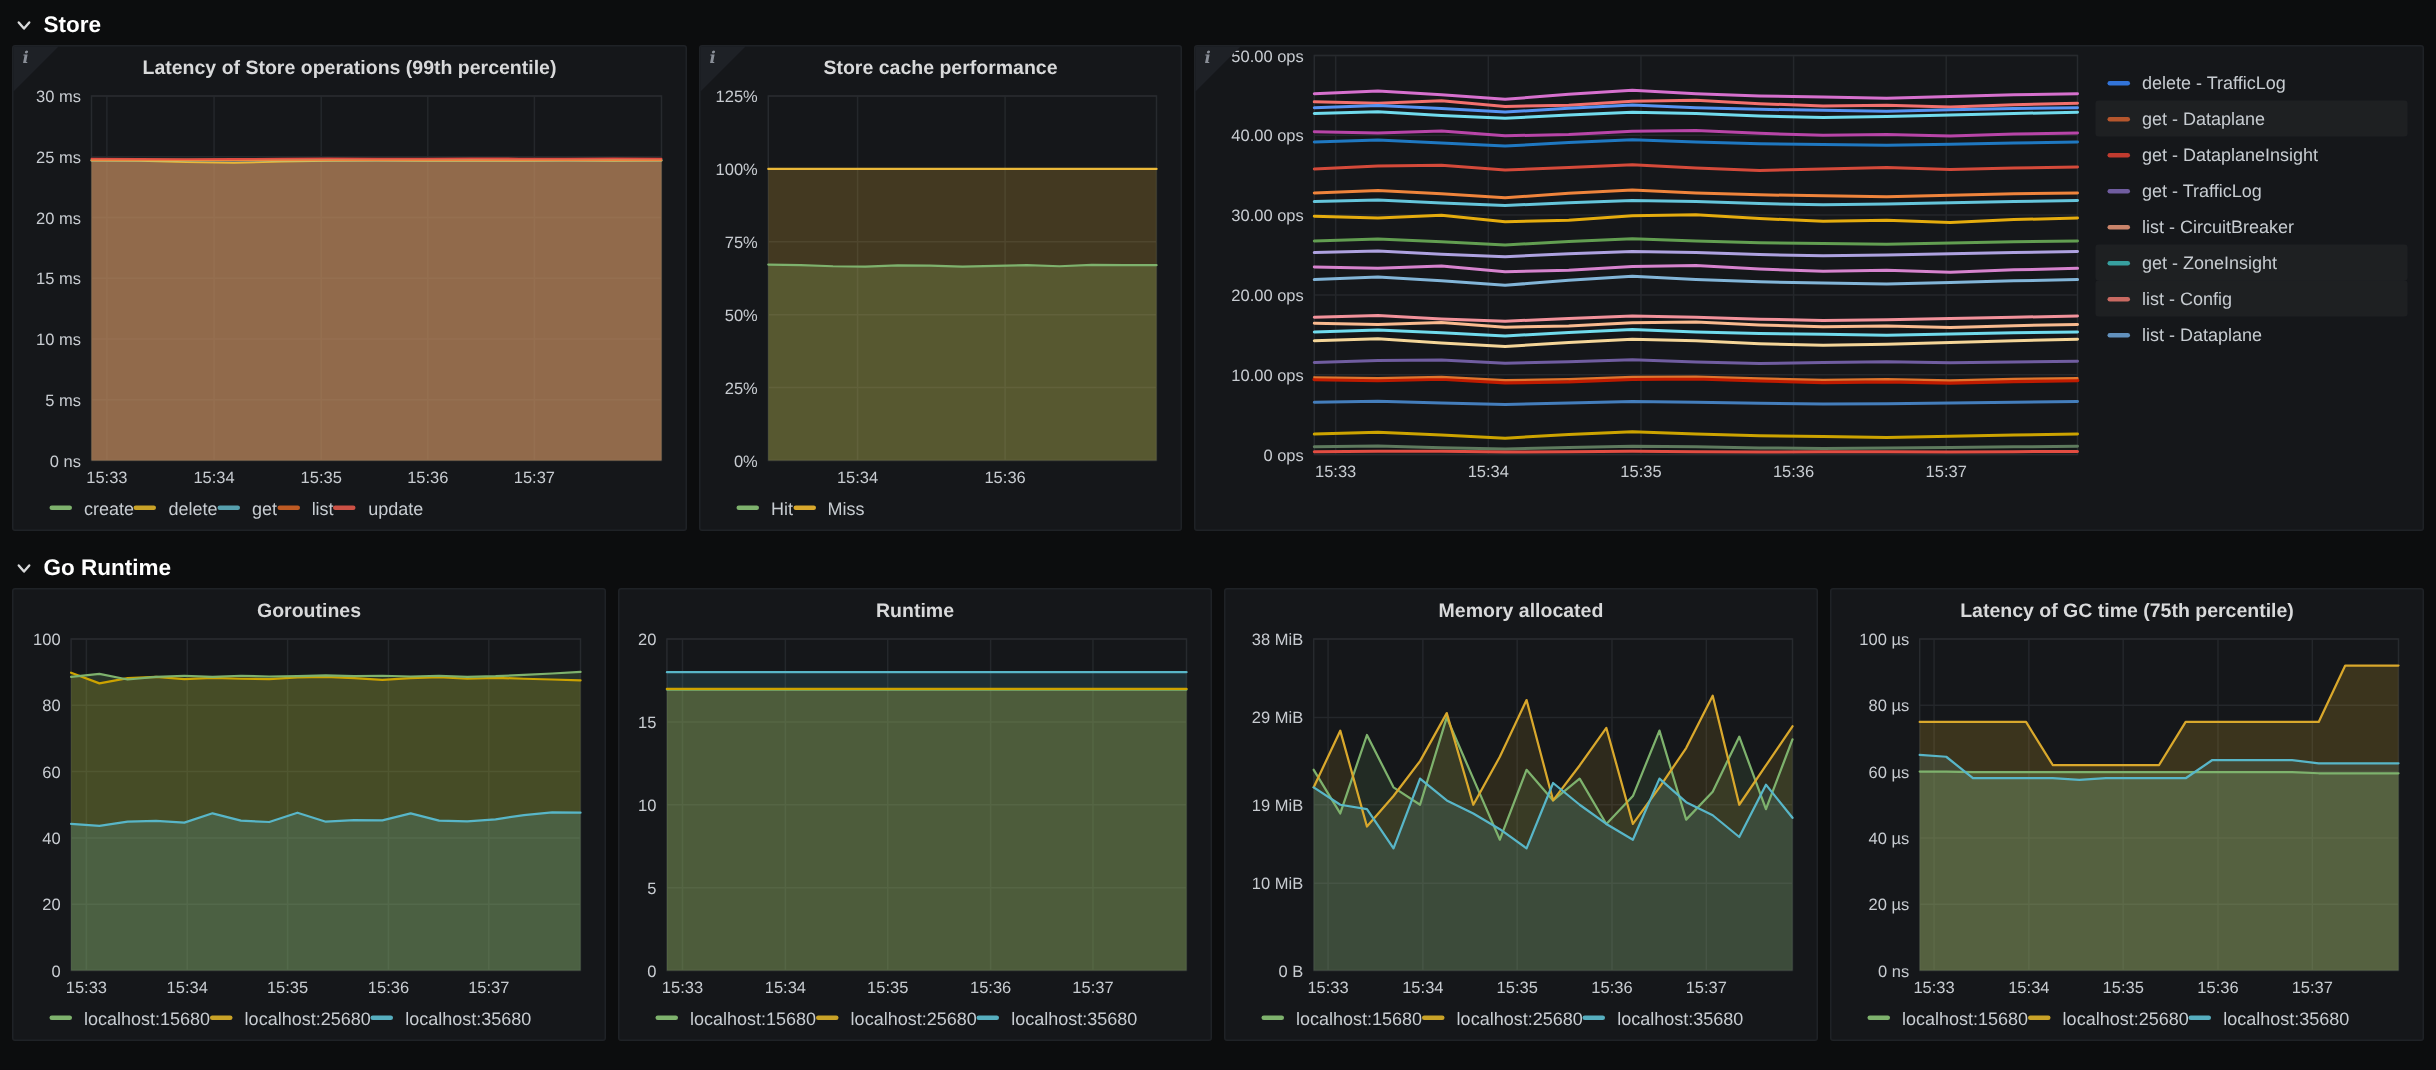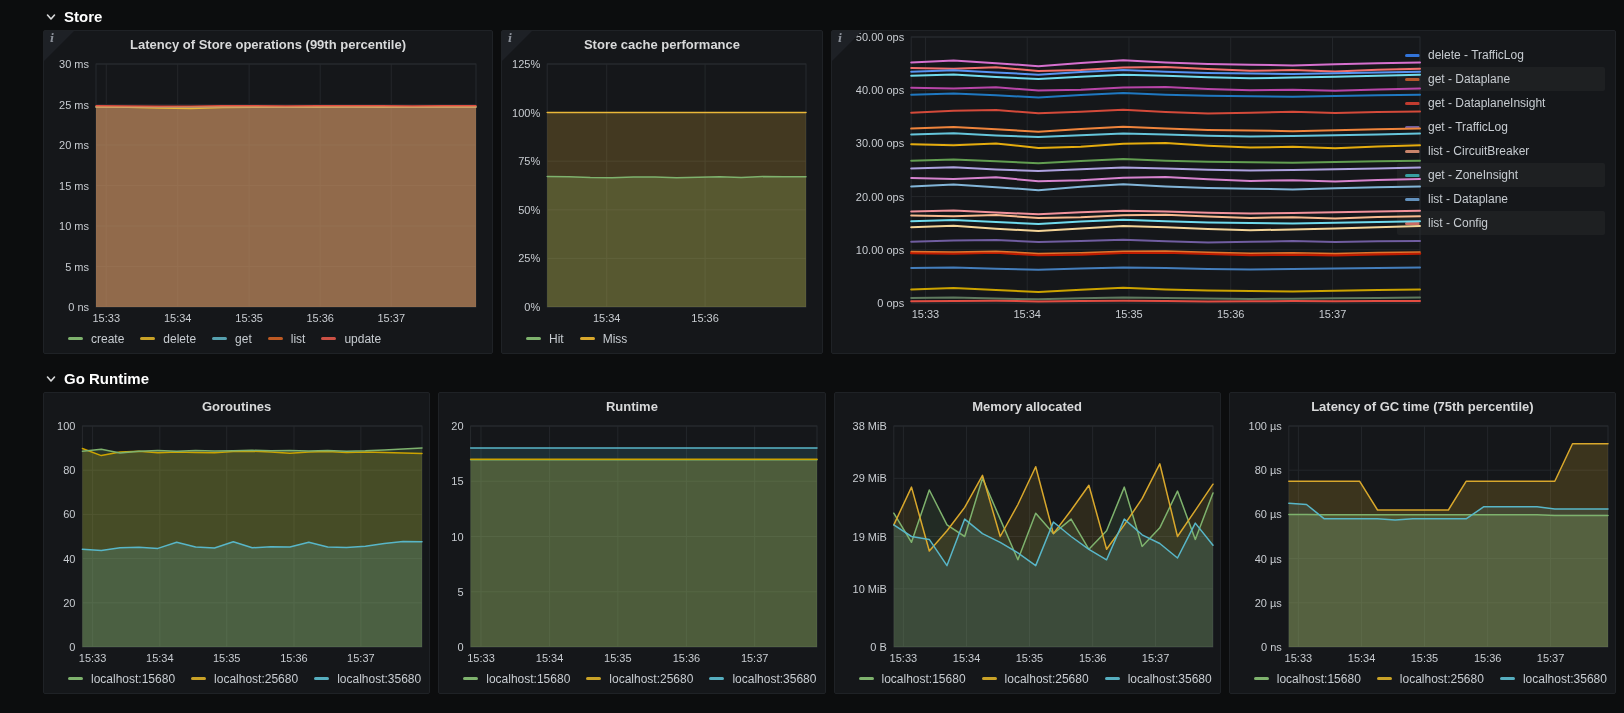--- a/index.html
+++ b/index.html
@@ -1,34 +1,34 @@
 <!DOCTYPE html>
 <html><head>
 <meta charset="utf-8">
 <style>
   html,body{margin:0;padding:0;background:#0c0d0e;width:1624px;height:713px;overflow:hidden;
     font-family:"Liberation Sans",sans-serif;-webkit-font-smoothing:antialiased;}
-  .page{padding:2px 8px 0 8px;margin-left:35px;}
+  .page{padding:2px 8px 0 8px;}
   .section-header{display:flex;align-items:center;height:28px;color:#ffffff;font-size:15px;
     font-weight:700;cursor:pointer;user-select:none;}
   .section-header .chev{display:inline-flex;margin:2px 7px 0 2px;}
   .row{display:grid;gap:8px;}
   .row1{grid-template-columns:450px 322px 1fr;height:324px;margin-bottom:10px;}
   .row2{grid-template-columns:repeat(4,1fr);height:302px;}
   .panel{position:relative;background:#15171a;border:1px solid #1f2226;border-radius:2px;
     display:flex;flex-direction:column;box-sizing:border-box;min-width:0;}
   .panel-title{margin:0;height:27px;line-height:27px;text-align:center;font-size:13px;
     font-weight:600;color:#d8d9da;cursor:pointer;white-space:nowrap;overflow:hidden;}
   .panel-body{flex:1;display:flex;min-height:0;padding:0 8px 3px 4px;}
   .panel-body.col{flex-direction:column;}
   .panel-body.rowdir{flex-direction:row;}
   .chart-box{flex:1;min-width:0;min-height:0;position:relative;cursor:crosshair;}
   .chart-box svg{position:absolute;top:0;left:0;}
   .chart-box text{font-family:"Liberation Sans",sans-serif;font-size:11px;fill:#c8ccd1;}
-  .legend-bottom{display:flex;gap:16px;height:23px;flex:none;
+  .legend-bottom{display:flex;height:23px;flex:none;
     padding-left:20px;font-size:12px;color:#c7ccd1;overflow:hidden;}
   .legend-right{width:208px;flex:none;padding:12px 2px 0 4px;font-size:12px;color:#c7ccd1;overflow:hidden;}
   .legend-item{display:flex;align-items:center;cursor:pointer;white-space:nowrap;}
   .legend-right .legend-item{height:24px;padding-left:8px;border-radius:2px;}
   .legend-item.striped{background:rgba(255,255,255,0.04);}
   .swatch{width:15px;height:3px;border-radius:2px;margin-right:8px;flex:none;}
   .info-corner{position:absolute;top:0;left:0;width:0;height:0;z-index:3;cursor:pointer;
     border-top:30px solid #1e2126;border-right:30px solid transparent;}
   .info-corner span{position:absolute;top:-29px;left:6px;color:#8a8f98;
     font:italic bold 11px "DejaVu Serif",serif;}
@@ -241,27 +241,27 @@
               <span>get - TrafficLog</span>
             </div>
             <div class="legend-item">
               <span class="swatch" style="background: rgb(201, 132, 106);"></span>
               <span>list - CircuitBreaker</span>
             </div>
             <div class="legend-item striped">
               <span class="swatch" style="background: rgb(55, 160, 160);"></span>
               <span>get - ZoneInsight</span>
             </div>
-            <div class="legend-item">
-              <span class="swatch" style="background: rgb(98, 145, 189);"></span>
-              <span>list - Dataplane</span>
-            </div>
             <div class="legend-item striped">
               <span class="swatch" style="background: rgb(201, 106, 98);"></span>
               <span>list - Config</span>
+            </div>
+            <div class="legend-item">
+              <span class="swatch" style="background: rgb(98, 145, 189);"></span>
+              <span>list - Dataplane</span>
             </div>
           </div>
       </div>
     </div>
   </div>
 
   <div class="section-header">
     <span class="chev">
       <svg width="12" height="12" viewBox="0 0 12 12">
           <polyline points="2.5,4 6,8 9.5,4" fill="none" stroke="#d8d9da" stroke-width="1.6" stroke-linecap="round" stroke-linejoin="round"></polyline>

